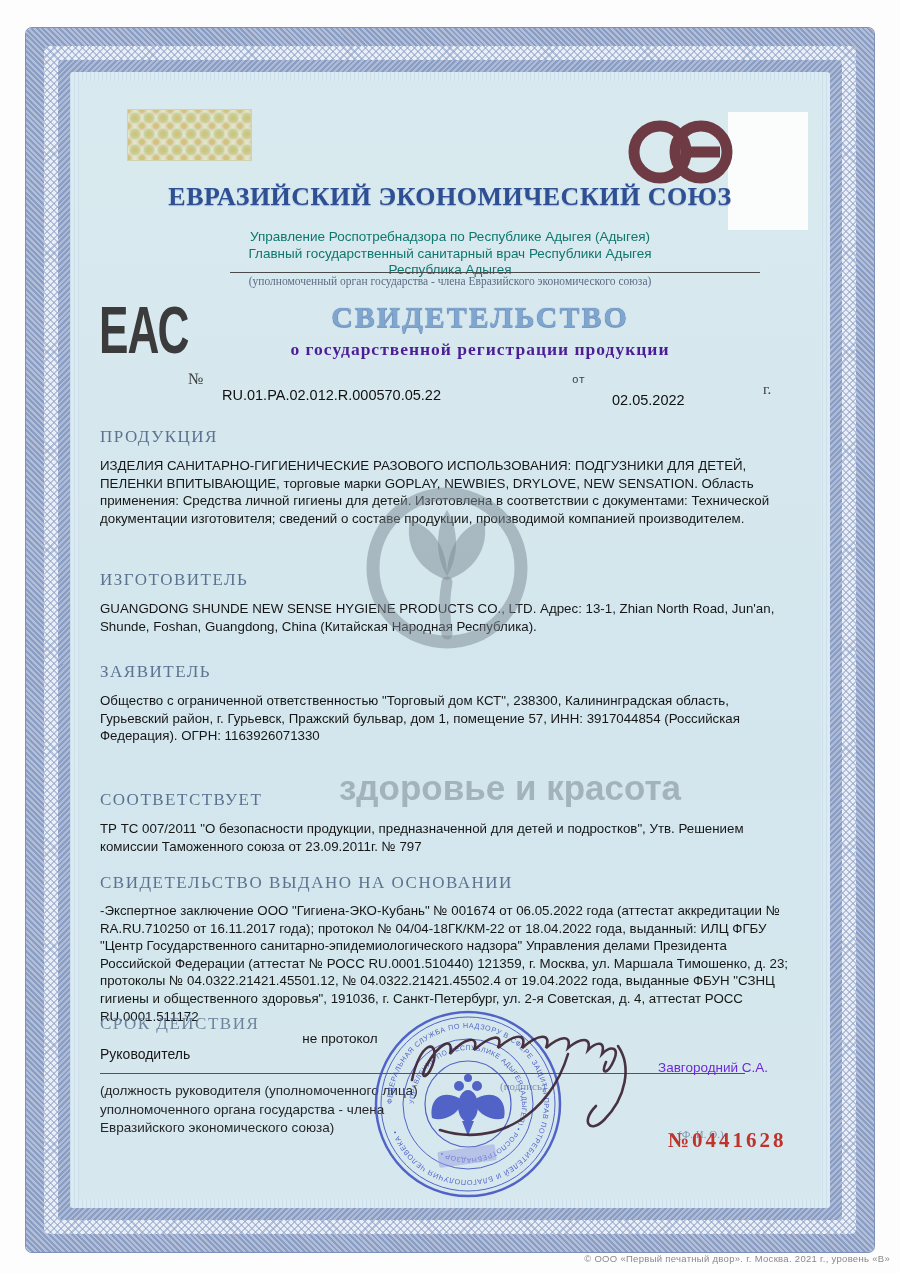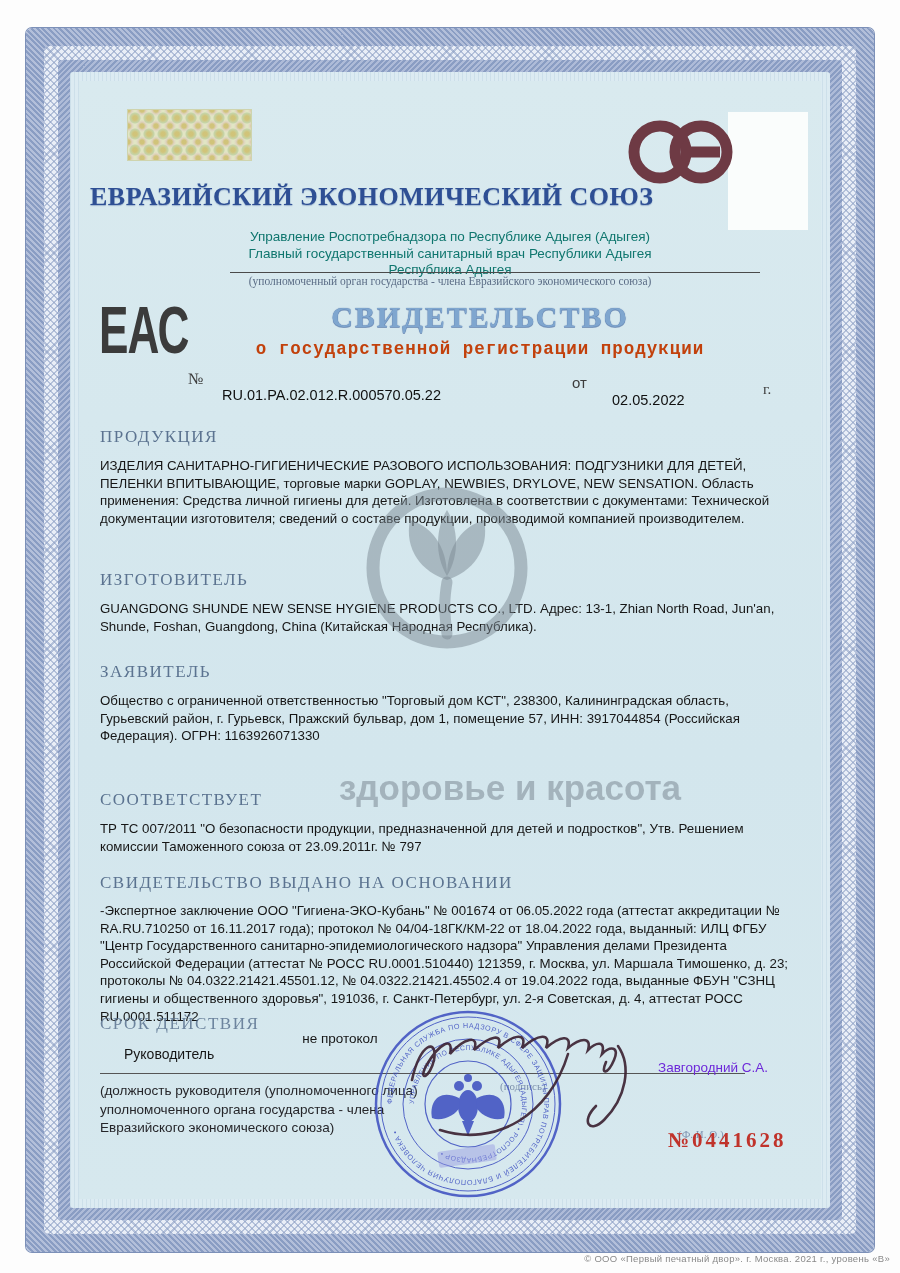--- a/index.html
+++ b/index.html
@@ -23,48 +23,48 @@
   .abs{position:absolute;}
   .serif{font-family:"Liberation Serif",serif;}
   .heading{font-family:"Liberation Serif",serif;font-size:17px;letter-spacing:1.5px;color:#5b7390;}
   .body-text{font-size:13.3px;line-height:17.6px;color:#161616;}
   
   .holo{left:127px;top:109px;width:123px;height:50px;background-color:#e3e5c0;opacity:.9;border:1px solid #cfd2a8;
      background-image:radial-gradient(circle,rgba(205,185,95,.85) 2px,rgba(150,185,120,.4) 5px,transparent 6px),
                       radial-gradient(circle,rgba(205,185,95,.85) 2px,rgba(215,160,170,.3) 4px,transparent 6px);
      background-size:14px 16px,14px 16px;background-position:0 0,7px 8px;}
   .white-patch{left:728px;top:112px;width:80px;height:118px;background:rgba(253,254,253,.92);}
-  .union-title{left:90px;top:182px;width:720px;text-align:left;font-family:"Liberation Serif",serif;
+  .union-title{left:90px;top:182px;width:720px;text-align:center;font-family:"Liberation Serif",serif;
      font-weight:bold;font-size:26px;letter-spacing:.5px;color:#2e4f94;text-shadow:0 1px 1px rgba(46,79,148,.35);}
   .auth{left:90px;top:229px;width:720px;text-align:center;font-size:13.5px;line-height:16.5px;color:#0f766e;}
   .auth-rule{left:230px;top:272px;width:530px;border-top:1px solid #4a4a4a;height:0;}
   .auth-note{left:90px;top:275px;width:720px;text-align:center;font-family:"Liberation Serif",serif;
      font-size:11.5px;color:#5a6c85;}
   
   .eac{left:99px;top:292px;font-weight:bold;font-size:48px;color:#3b3b3b;transform:scale(.92,1.38);
      transform-origin:top left;letter-spacing:-1px;}
   .doc-title{left:200px;top:300px;width:560px;text-align:center;font-family:"Liberation Serif",serif;
      font-weight:bold;font-size:30px;letter-spacing:2px;color:#7fa6cf;
      text-shadow:0 0 1px #43659c,0 1px 0 rgba(67,101,156,.55);}
-  .doc-subtitle{left:200px;top:339px;width:560px;text-align:center;font-family:Liberation Mono, monospace;
-     font-weight:bold;font-size:17.5px;letter-spacing:1px;color:#c2410c;}
+  .doc-subtitle{left:200px;top:339px;width:560px;text-align:center;font-family:Liberation Serif, serif;
+     font-weight:bold;font-size:17.5px;letter-spacing:1px;color:#4c1d95;}
   .num-label{left:188px;top:370px;font-family:"Liberation Serif",serif;font-size:16px;color:#3c3c3c;}
   .num-value{left:222px;top:387px;font-size:14.5px;color:#101010;}
-  .date-label{left:572px;top:374px;font-family:Liberation Sans, sans-serif;font-size:15px;color:#3c3c3c;}
+  .date-label{left:572px;top:374px;font-family:Liberation Mono, monospace;font-size:11px;color:#3c3c3c;}
   .date-value{left:612px;top:392px;font-size:14.5px;color:#101010;}
   .year-suffix{left:763px;top:381px;font-family:"Liberation Serif",serif;font-size:15px;color:#3c3c3c;}
   
   .wm-brand{left:210px;top:676px;width:620px;text-align:center;font-weight:bold;font-size:95px;line-height:1;
      color:rgba(124,137,148,.5);z-index:6;pointer-events:none;}
   .wm-tagline{left:300px;top:768px;width:420px;text-align:center;font-weight:bold;font-size:35px;
      color:rgba(124,137,148,.55);z-index:6;pointer-events:none;}
   .wm-logo{z-index:6;pointer-events:none;}
   
   .validity-value{left:235px;top:1031px;width:210px;text-align:center;font-size:13.5px;color:#161616;}
-  .role-label{left:100px;top:1046px;font-size:14px;color:#161616;margin-left:24px;}
+  .role-label{left:100px;top:1046px;font-size:14px;color:#161616;}
   .sig-rule{left:100px;top:1073px;width:645px;border-top:1px solid #555;height:0;}
   .role-note{left:100px;top:1082px;width:322px;font-family:Liberation Sans, sans-serif;font-size:13.5px;
      line-height:18.5px;color:#26262a;}
   .sign-note{left:500px;top:1080px;font-family:"Liberation Serif",serif;font-size:11px;color:rgba(95,115,150,.75);}
   .signer-name{left:658px;top:1060px;font-size:13.5px;color:#6d28d9;z-index:9;}
   .signer-note{left:678px;top:1128px;font-family:"Liberation Serif",serif;font-size:11px;color:rgba(110,130,165,.8);}
   .serial{left:668px;top:1128px;font-family:"Liberation Serif",serif;font-weight:bold;font-size:21px;
      letter-spacing:3px;color:#c0332b;}
   .footer-note{left:520px;top:1253px;width:370px;text-align:right;font-size:9.5px;color:#898989;letter-spacing:.3px;}
   .stamp{left:366px;top:1002px;z-index:8;}

